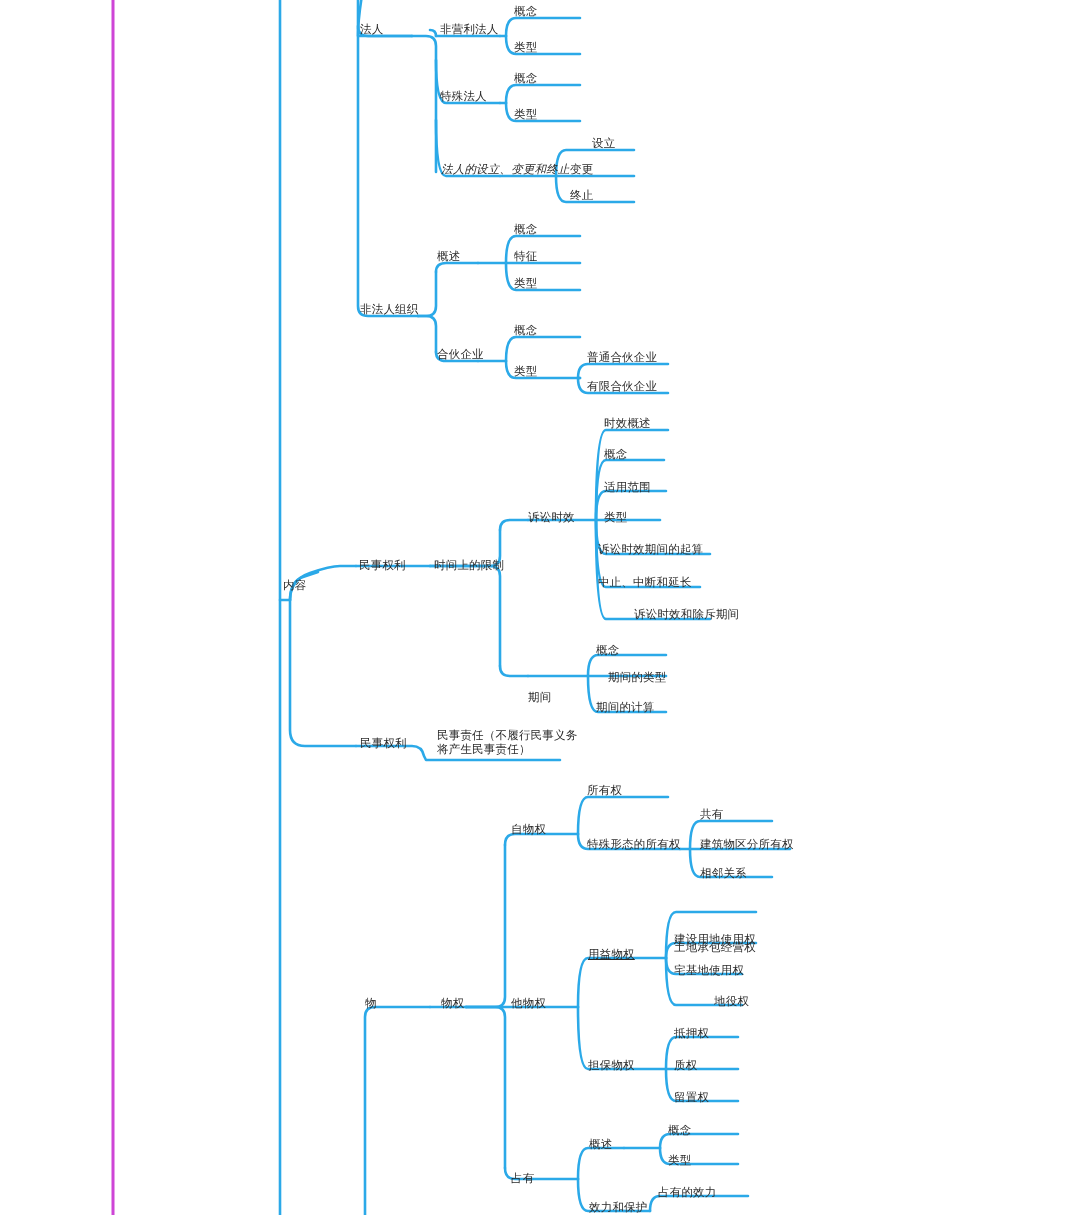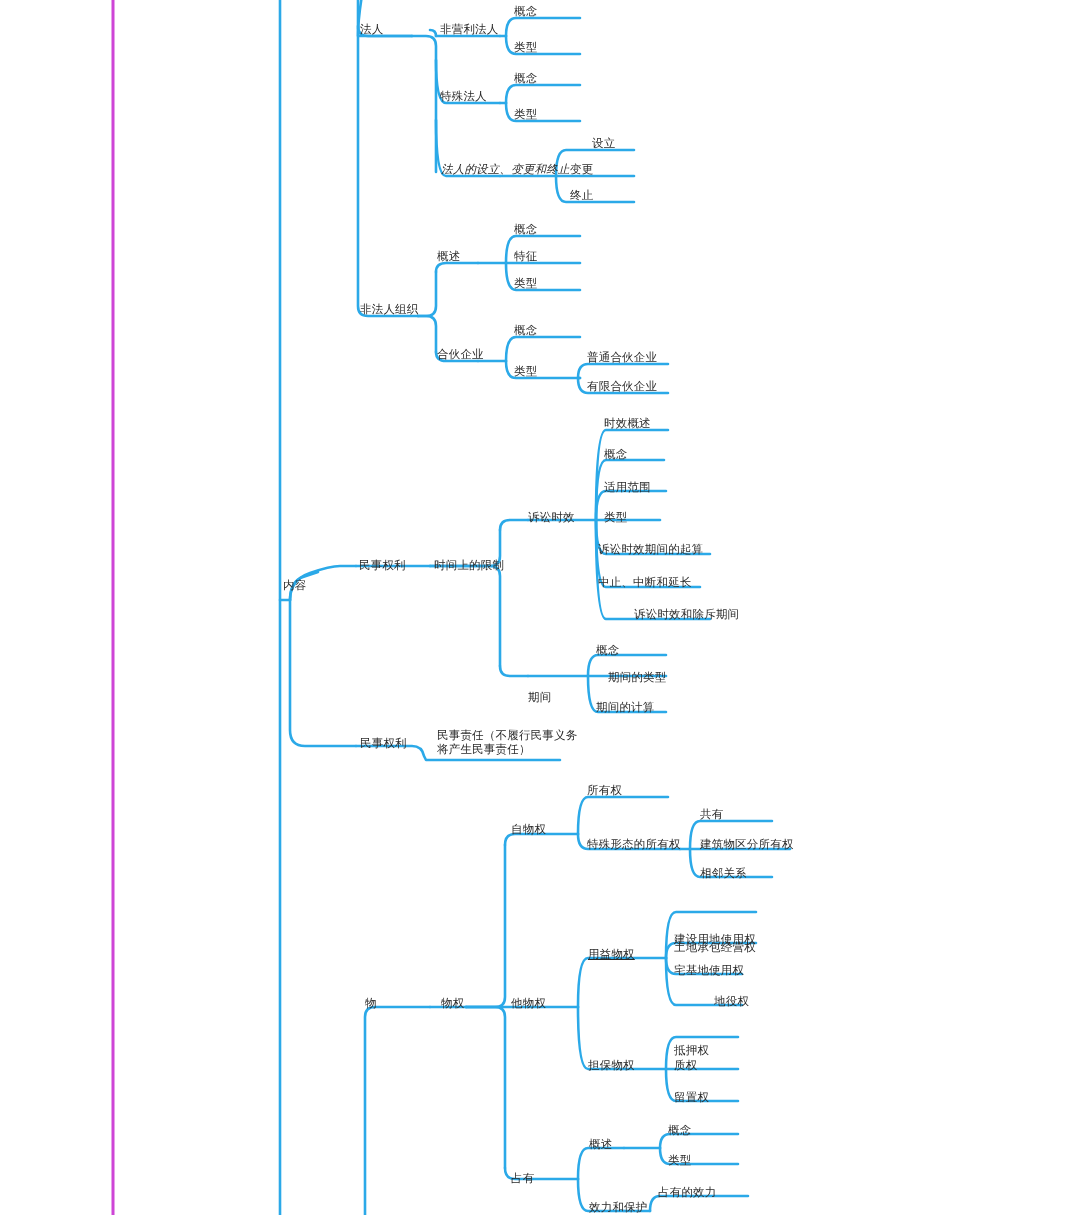--- a/index.html
+++ b/index.html
@@ -225,21 +225,21 @@
 
   <div class="node-label" style="left:365px;  top:1010px;">物</div>
   <div class="node-label" style="left:441px;  top:1010px;">物权</div>
   <div class="node-label" style="left:511px;  top:1010px;">他物权</div>
   <div class="node-label" style="left:588px;  top:961px;text-decoration:underline;">用益物权</div>
   <div class="node-label" style="left:674px;  top:914px;margin-top:40px;">土地承包经营权</div>
   <div class="node-label" style="left:674px;  top:946px;">建设用地使用权</div>
   <div class="node-label" style="left:674px;  top:977px;">宅基地使用权</div>
   <div class="node-label" style="left:674px;  top:1008px;margin-left:40px;">地役权</div>
   <div class="node-label" style="left:588px;  top:1072px;">担保物权</div>
-  <div class="node-label" style="left:674px;  top:1040px;margin-top:17px;">抵押权</div>
+  <div class="node-label" style="left:674px;  top:1040px;">抵押权</div>
   <div class="node-label" style="left:674px;  top:1072px;">质权</div>
   <div class="node-label" style="left:674px;  top:1104px;">留置权</div>
 
   <div class="node-label" style="left:511px;  top:1185px;">占有</div>
   <div class="node-label" style="left:589px;  top:1151px;">概述</div>
   <div class="node-label" style="left:668px;  top:1137px;">概念</div>
   <div class="node-label" style="left:668px;  top:1167px;">类型</div>
   <div class="node-label" style="left:589px;  top:1214px;">效力和保护</div>
   <div class="node-label" style="left:658px;  top:1199px;">占有的效力</div>
 

